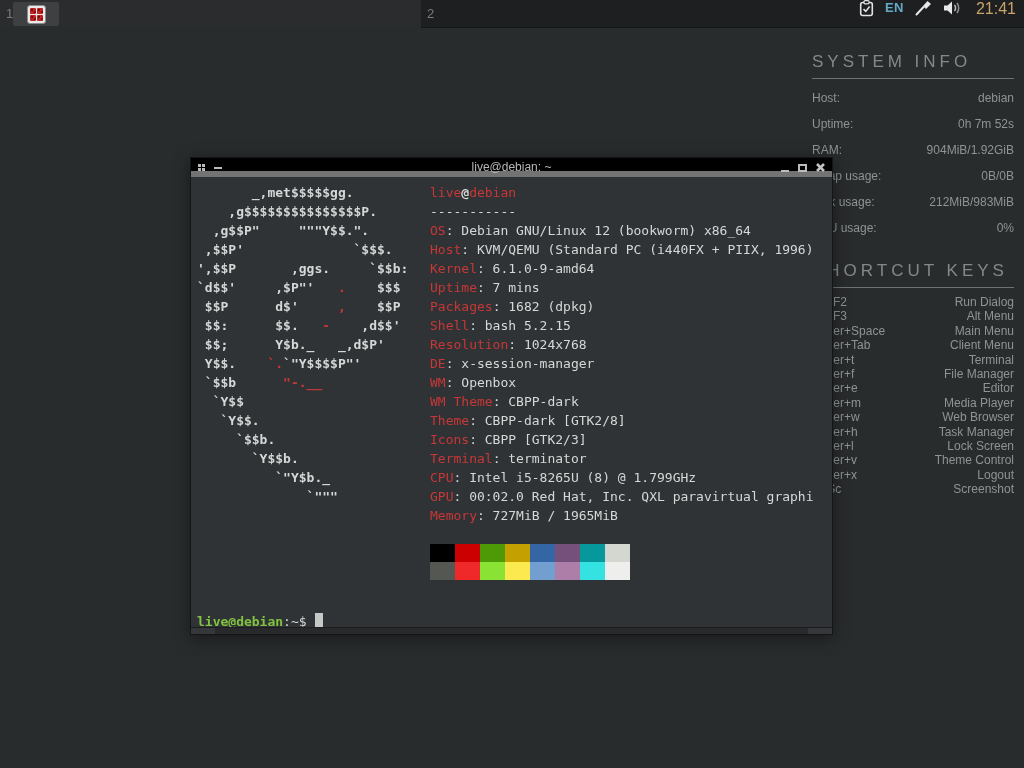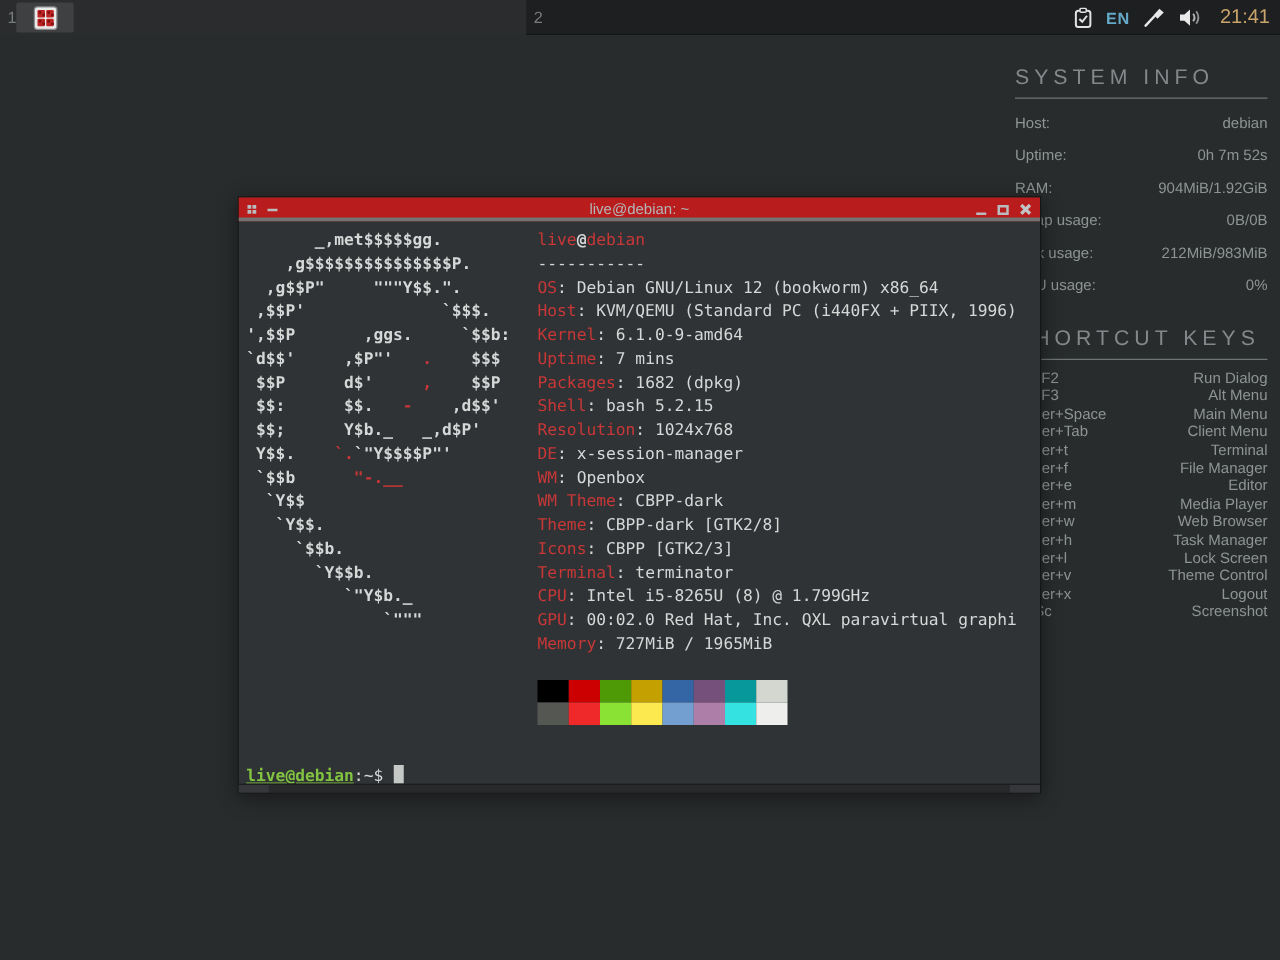--- a/index.html
+++ b/index.html
@@ -33,21 +33,21 @@
   }
   .ticon i {
     background:#bf2222; border-radius:1px; position:relative; display:block;
   }
   .ticon i::after {
     content:""; position:absolute; left:1px; top:1px; width:2px; height:2px;
     background:#7d0f0f; box-shadow:3px 2px #7d0f0f;
   }
   #tray {
     position:absolute; right:8px; top:0; height:28px;
-    display:flex; align-items:center; gap:11px;
+    display:flex; gap:11px;
   }
   .kb-layout { color:#64aac8; font-size:13px; font-weight:bold; letter-spacing:.5px; }
   .clock { color:#c9a36a; font-size:16px; margin-left:4px; }
 
   
   #conky {
     position:absolute; left:812px; top:52px; width:202px;
     color:#8e9394; font-size:12px; z-index:1;
   }
   .conky-title { font-size:17px; letter-spacing:4px; color:#84888a; white-space:nowrap; }
@@ -57,21 +57,21 @@
   #conky .section2 { margin-top:26px; }
 
   
   #term {
     position:absolute; left:190px; top:157px; width:643px; height:478px;
     background:#2f3335; border:1px solid #141516; z-index:5;
     box-shadow:0 3px 16px rgba(0,0,0,.45);
   }
   .titlebar {
     position:absolute; top:0; left:0; right:0; height:19px;
-    background:#b91c1c; border-bottom:3px solid #737373;
+    background:#000000; border-bottom:6px solid #737373;
   }
   .tb-title {
     text-align:center; color:#b4b6b8; font-size:12px; line-height:19px;
   }
   .tb-left {
     position:absolute; left:7px; top:0; height:19px;
     display:flex; align-items:center; gap:9px;
   }
   .tb-right {
     position:absolute; right:7px; top:0; height:19px;
@@ -96,21 +96,21 @@
     position:absolute; left:239px; top:5px; margin:0;
     font:inherit; color:#d6d8d8; white-space:pre;
   }
   .content span.r  { color:#c83737; }
   .content span.rb { color:#c83737; font-weight:normal; }
   .content span.wb { font-weight:bold; }
   #palette { position:absolute; left:239px; top:366px; }
   .prow { display:flex; height:18px; }
   .swatch { width:25px; height:18px; }
   .prompt { position:absolute; left:6px; top:434px; white-space:pre; }
-  .prompt .user { color:#82c341; font-weight:bold;text-decoration:underline; }
+  .prompt .user { color:#82c341; font-weight:bold; }
   .cursor {
     display:inline-block; width:8px; height:15px; background:#c6c8c6;
     vertical-align:-2px; margin-left:1px;
   }
   .handle {
     position:absolute; left:0; right:0; bottom:0; height:7px;
     background:#27292b; border-top:1px solid #1b1d1e;
   }
   .grip { position:absolute; top:0; bottom:0; width:24px; background:#35373a; }
   .grip.l { left:0; } .grip.r { right:0; }

